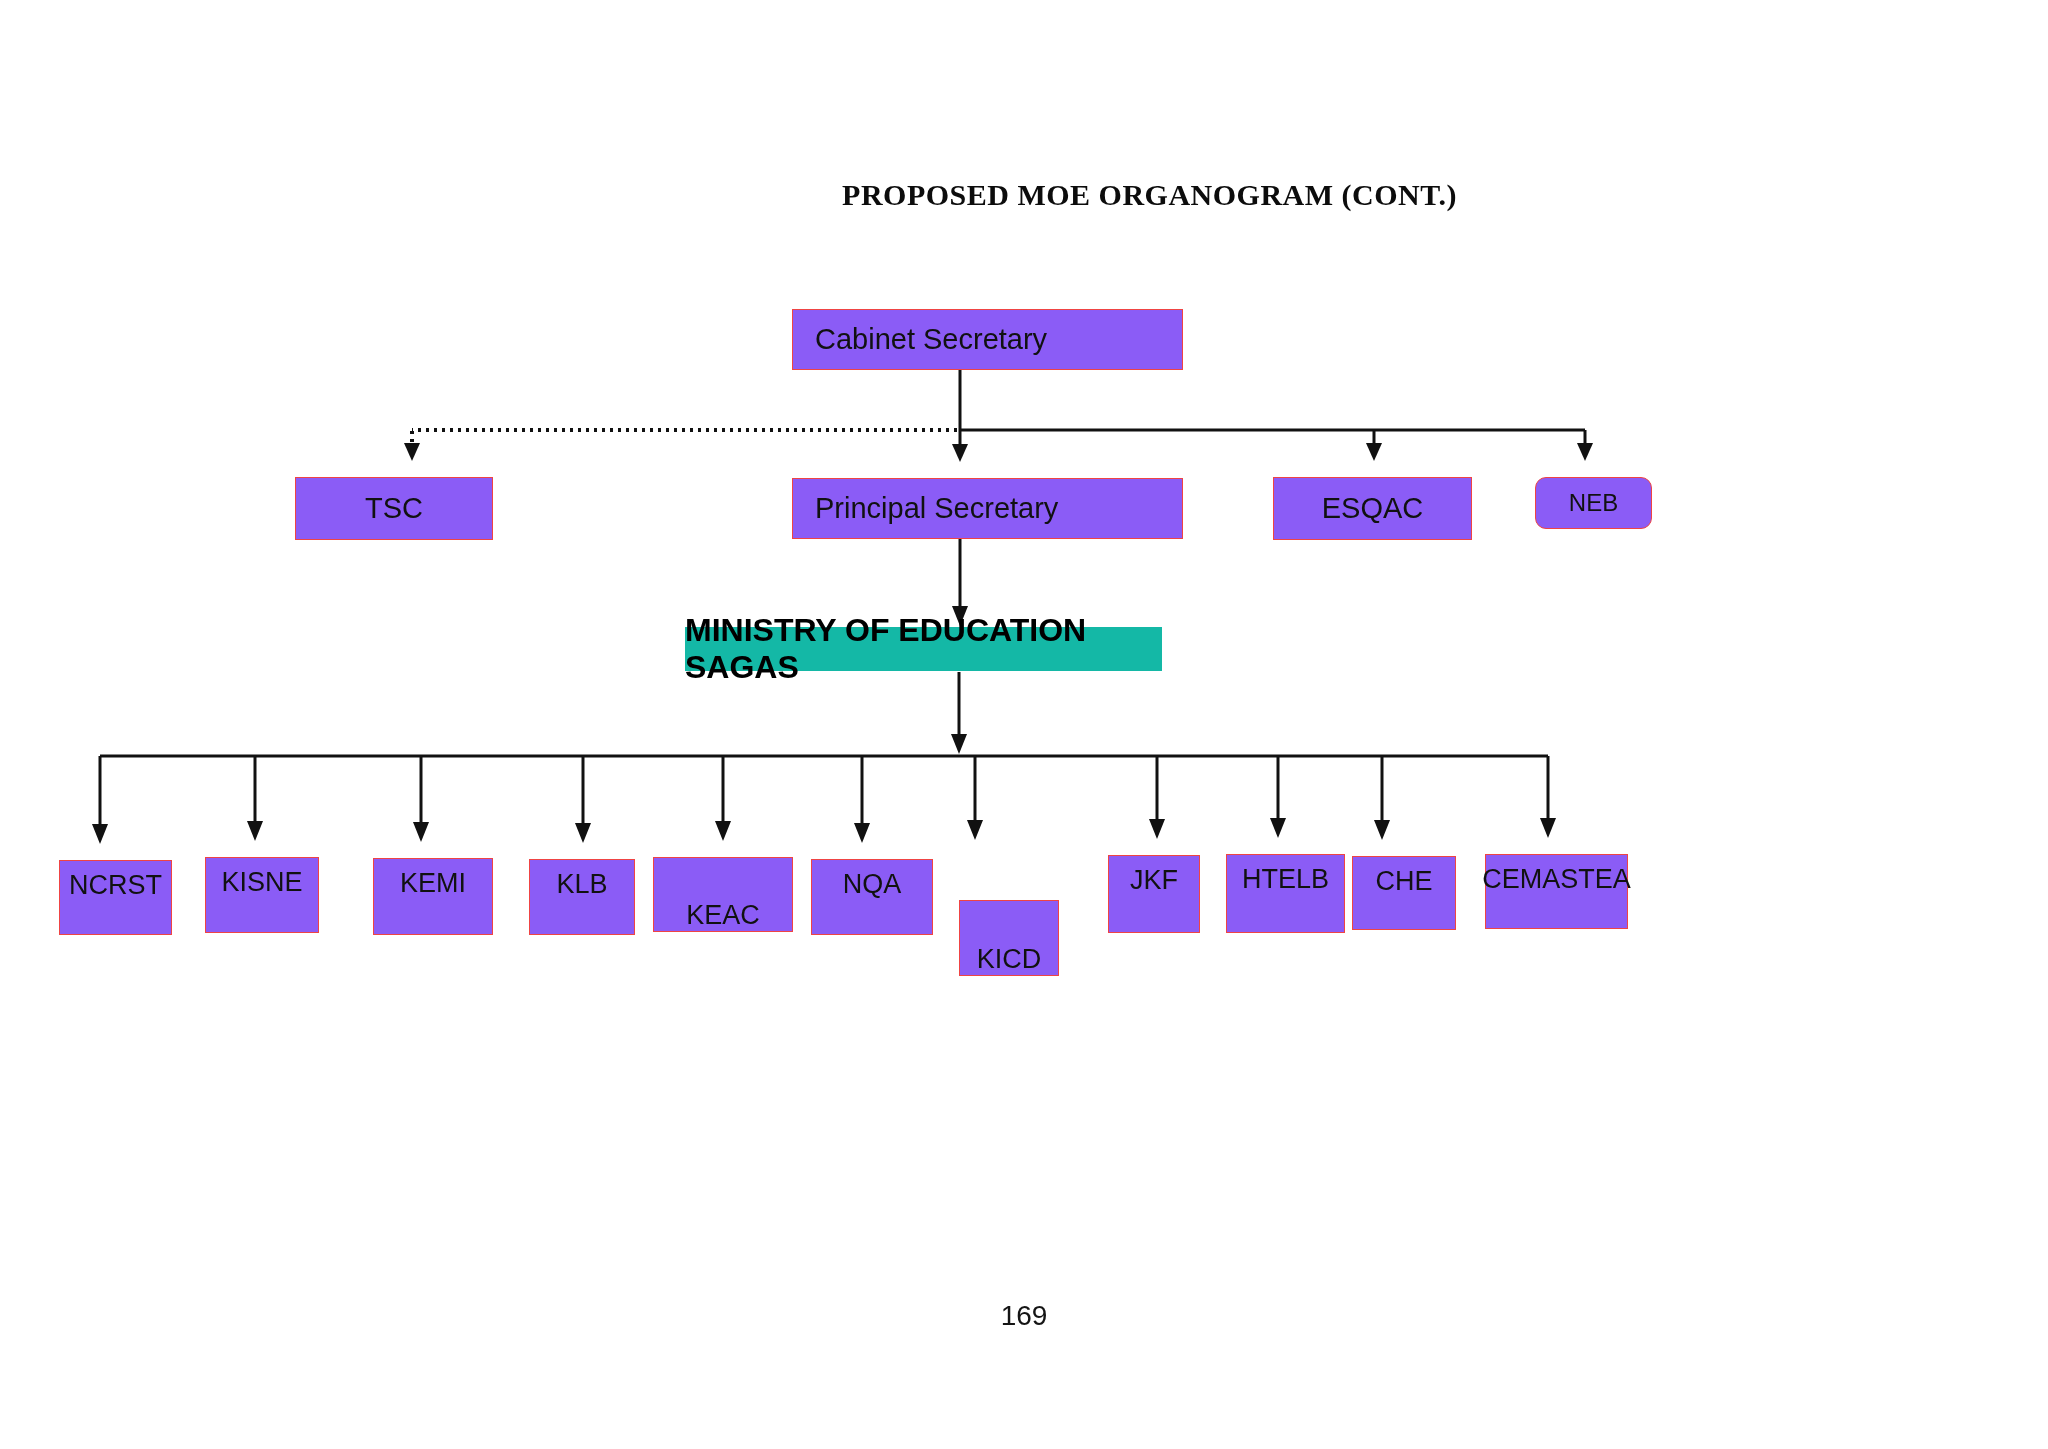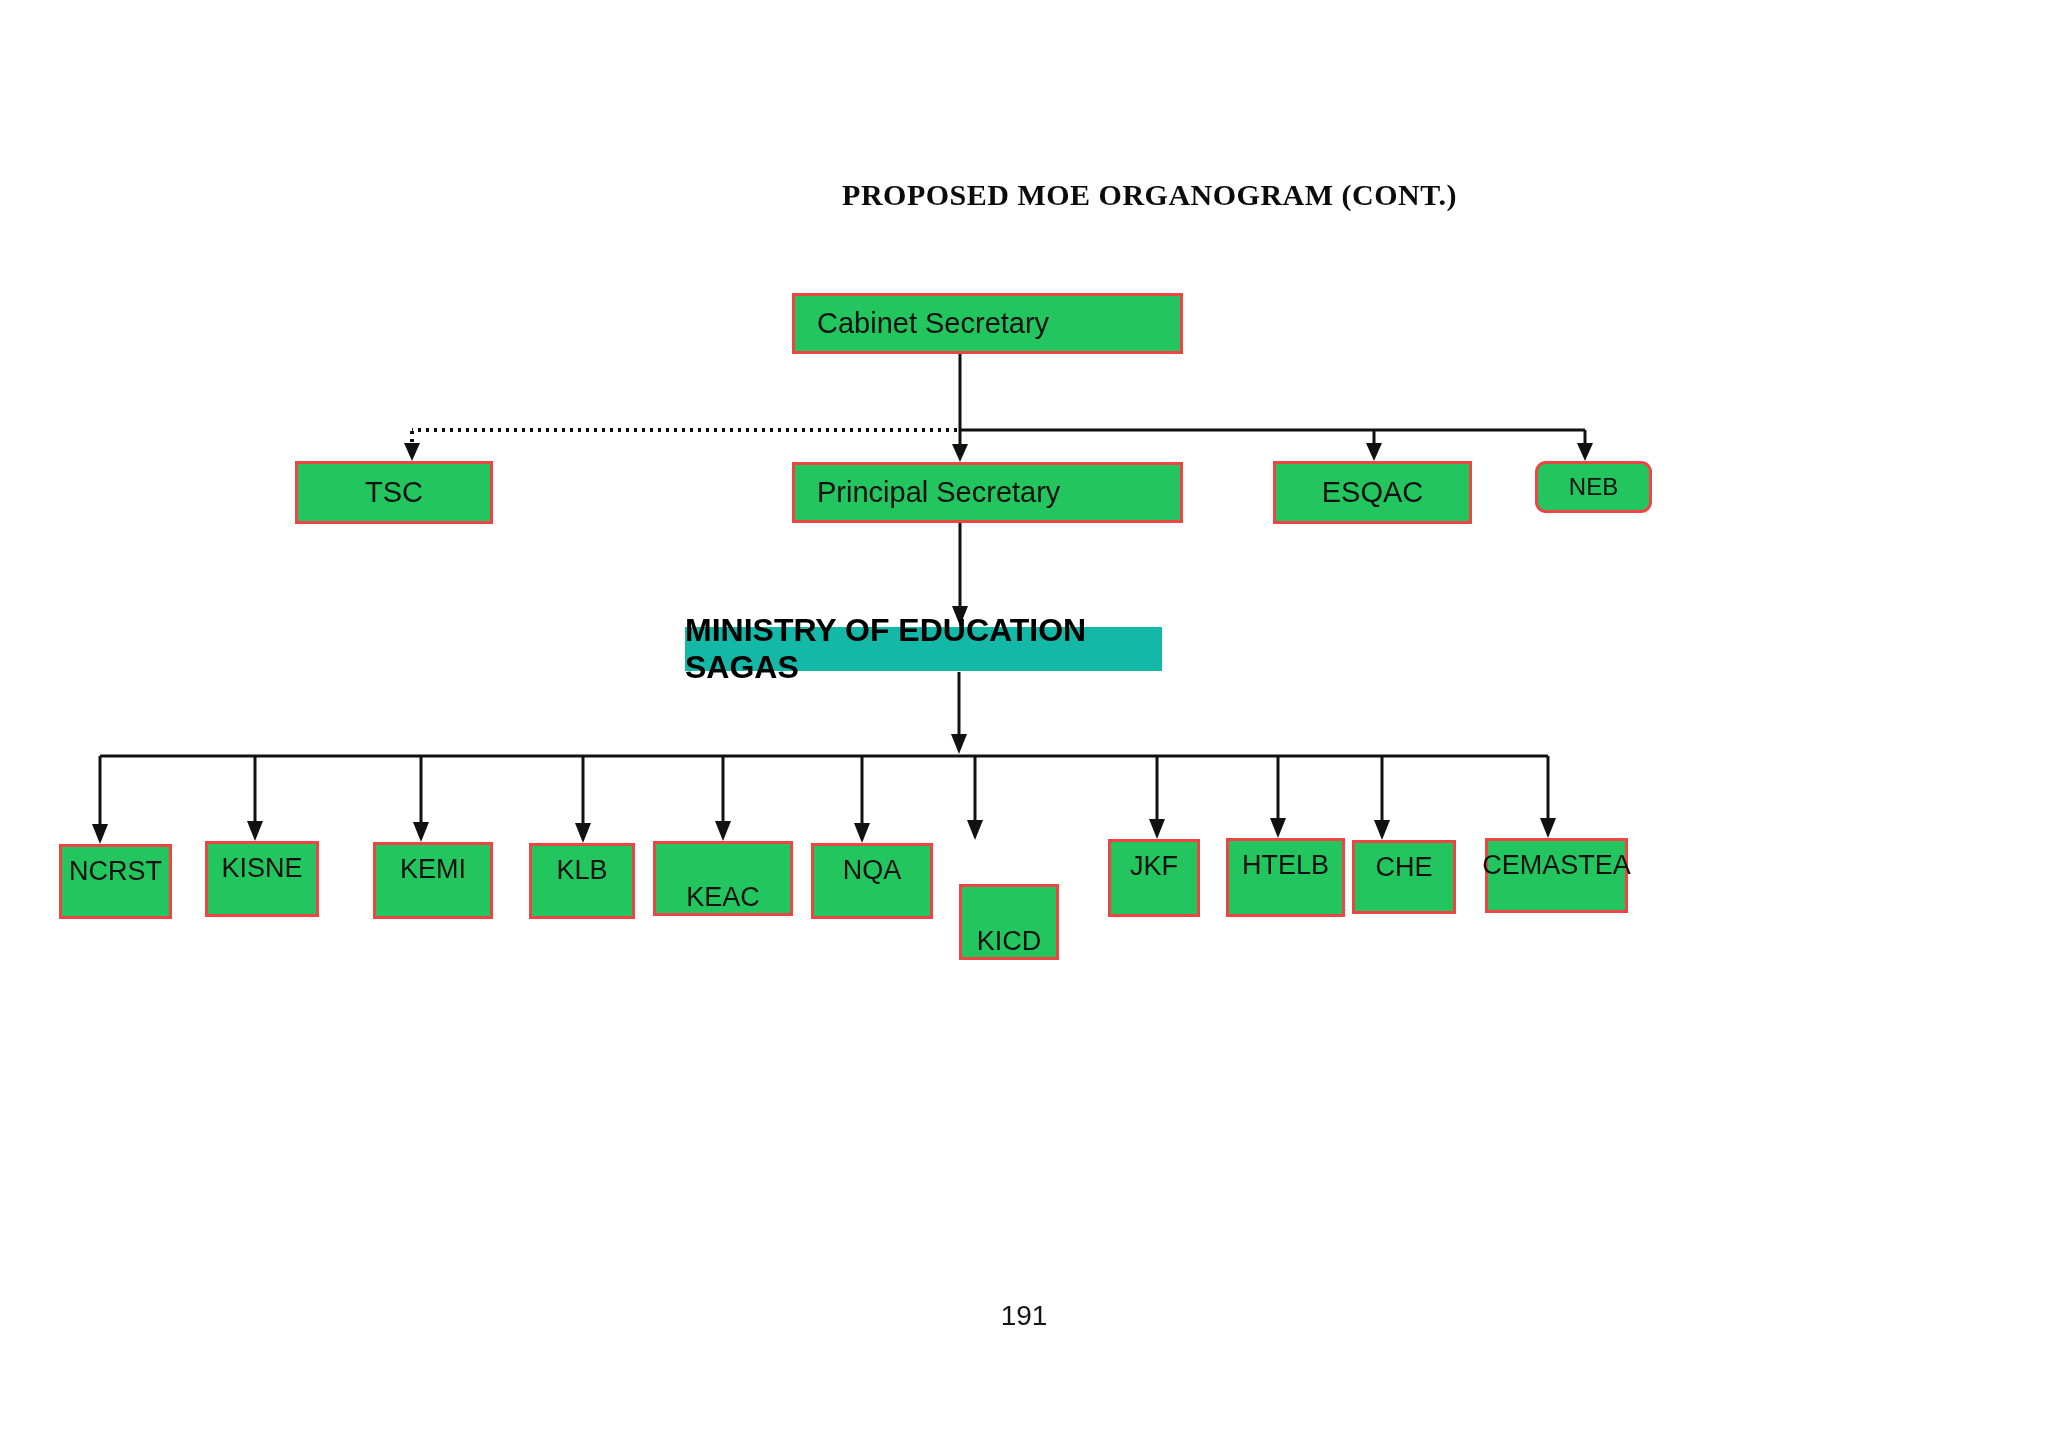--- a/index.html
+++ b/index.html
@@ -2,22 +2,22 @@
 <html><head>
 <meta charset="utf-8">
 <style>
   html,body{margin:0;padding:0;background:#fff;}
   #page{position:relative;width:2048px;height:1449px;background:#ffffff;overflow:hidden;
         font-family:"Liberation Sans",sans-serif;color:#111;}
   #connectors{position:absolute;left:0;top:0;z-index:0;}
   .doc-title{position:absolute;left:457px;top:178px;width:1000px;text-align:right;
              font-family:"Liberation Serif",serif;font-weight:bold;font-size:30px;
              letter-spacing:.5px;color:#0c0c0c;}
-  .box{position:absolute;box-sizing:border-box;border:3px solid #ef4444;background:#22c55e;
-       display:flex;align-items:center;font-size:29px;z-index:1;}
+  .box{position:absolute;box-sizing:border-box;border:1px solid #ef4444;background:#8b5cf6;
+       display:flex;align-items:center;font-size:29px;z-index:1;margin-top:16px;}
   .leftpad{padding-left:22px;}
   .center{justify-content:center;}
   .agency{font-size:27px;align-items:flex-start;justify-content:center;padding-top:9px;}
   #box-neb{font-size:24px;border-radius:11px;}
   .sagas-highlight{position:absolute;left:685px;top:627px;width:477px;height:44px;
        background:#14b8a6;display:flex;align-items:center;justify-content:center;
        font-weight:bold;font-size:32px;color:#000;z-index:1;}
   .page-number{position:absolute;left:924px;top:1300px;width:200px;text-align:center;
        font-size:28px;color:#141414;}
   
@@ -143,15 +143,15 @@
   <div id="ag-8" class="box agency">
     <span>HTELB</span>
   </div>
   <div id="ag-9" class="box agency">
     <span>CHE</span>
   </div>
   <div id="ag-10" class="box agency">
     <span>CEMASTEA</span>
   </div>
 
-  <div class="page-number">191</div>
+  <div class="page-number">169</div>
 
 </div>
 
 </body></html>

